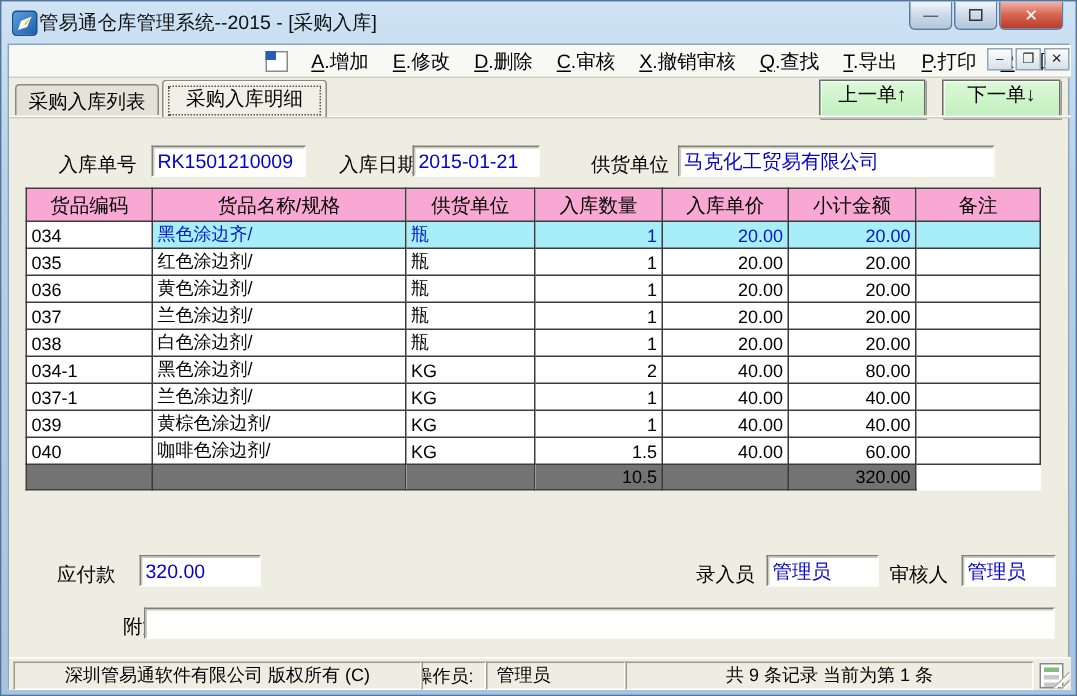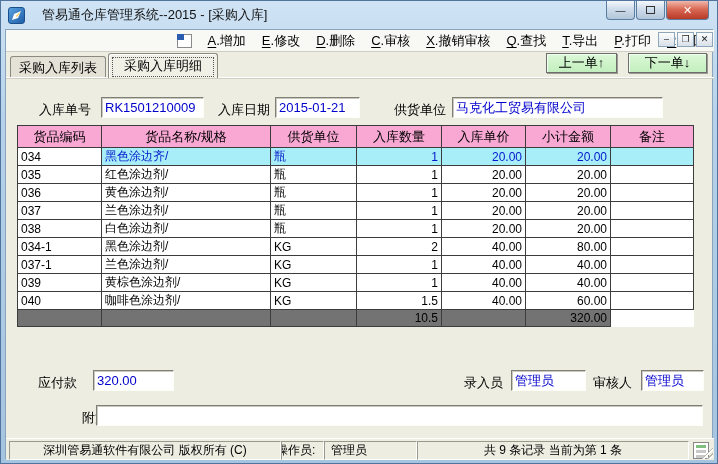--- a/index.html
+++ b/index.html
@@ -12,21 +12,21 @@
     border:1px solid #50749e;
   }
 
   
   .titlebar { position:absolute; left:0; top:0; width:100%; height:28px;
     display:flex; align-items:center; padding-left:7px; }
   .title-icon { width:17px; height:17px; border-radius:3px; flex:0 0 auto;
     background:linear-gradient(135deg,#5aa0e0,#1d5fa8); border:1px solid #1a4f8c;
     display:flex; align-items:center; justify-content:center; }
   .title-icon svg { display:block; }
-  .title-text { margin-left:17px; font-size:13px; color:#111; white-space:nowrap; }
+  .title-text { margin-left:1px; font-size:13px; color:#111; white-space:nowrap; }
   .win-controls { position:absolute; top:0; right:8px; display:flex; }
   .wc-btn { width:29px; height:19px; border:1px solid #5b7da0; border-top:none;
     border-radius:0 0 4px 4px; margin-left:1px;
     background:linear-gradient(#f4f8fc,#cfdceb 45%,#b3c6da);
     display:flex; align-items:center; justify-content:center;
     font-size:10px; color:#333; cursor:default; }
   .wc-btn.close { width:43px; background:linear-gradient(#f0b8ac,#d96a55 45%,#b83a28);
     color:#fff; font-weight:bold; font-size:11px; }
   .wc-glyph-max { width:9px; height:8px; border:1px solid #333; background:transparent; }
 
@@ -53,21 +53,21 @@
     border:1px solid #8a8a80; border-bottom:none; border-radius:3px 3px 0 0; color:#000; }
   .tab.inactive { left:9px; top:55px; width:96px; height:21px; line-height:21px;
     background:#e4e2d6; }
   .tab.active { left:107px; top:52px; width:110px; height:25px; line-height:23px;
     background:#f1f0e7; box-shadow:inset 1px 1px 0 #fff; z-index:3; }
   .tab.active .focus-dots { position:absolute; left:3px; top:3px; right:3px; bottom:1px;
     border:1px dotted #555; }
   .tab-baseline { position:absolute; left:5px; top:76px; width:708px; height:2px;
     border-top:1px solid #fff; background:#cfcec2; z-index:1; }
 
-  .nav-btn { position:absolute; top:52px; height:20px; font-size:13px; color:#000;
+  .nav-btn { position:absolute; top:52px; height:26px; font-size:13px; color:#000;
     background:linear-gradient(#dcf8d8,#c2efbe); border:1px solid #6d6d6d;
     box-shadow:inset 1px 1px 0 #f2fff0, 1px 1px 0 #9a9a90; text-align:center; cursor:default; }
   .nav-btn.prev { left:545px; width:71px; }
   .nav-btn.next { left:627px; width:79px; }
 
   
   .lbl { position:absolute; font-size:13px; color:#000; white-space:nowrap; }
   .field { position:absolute; height:21px; background:#fff; color:#0000cc;
     border:1px solid; border-color:#7f7f76 #fdfdf8 #fdfdf8 #7f7f76;
     box-shadow:inset 1px 1px 0 #c9c9bd; font-size:13px; padding:0 3px;
@@ -138,21 +138,21 @@
   <div class="tab-baseline"></div>
   <div id="tabs-host">
       <div class="tab inactive">采购入库列表</div>
       <div class="tab active">采购入库明细<span class="focus-dots"></span></div>
     </div>
   <div class="nav-btn prev">上一单↑</div>
   <div class="nav-btn next">下一单↓</div>
 
   <span class="lbl" style="left:38px; top:100px;">入库单号</span>
   <input class="field" style="left: 100px; top: 96px; width: 103px;" value="RK1501210009">
-  <span class="lbl" style="left:217px; top:100px;">入库日期</span>
+  <span class="lbl" style="left:225px; top:100px;">入库日期</span>
   <input class="field" style="left: 274px; top: 96px; width: 85px;" value="2015-01-21">
   <span class="lbl" style="left:393px; top:100px;">供货单位</span>
   <input class="field" style="left: 451px; top: 96px; width: 211px;" value="马克化工贸易有限公司">
 
   <table class="grid">
     <thead>
         <tr id="grid-head">
           <th style="width: 84px;">货品编码</th>
           <th style="width: 169px;">货品名称/规格</th>
           <th style="width: 86px;">供货单位</th>

